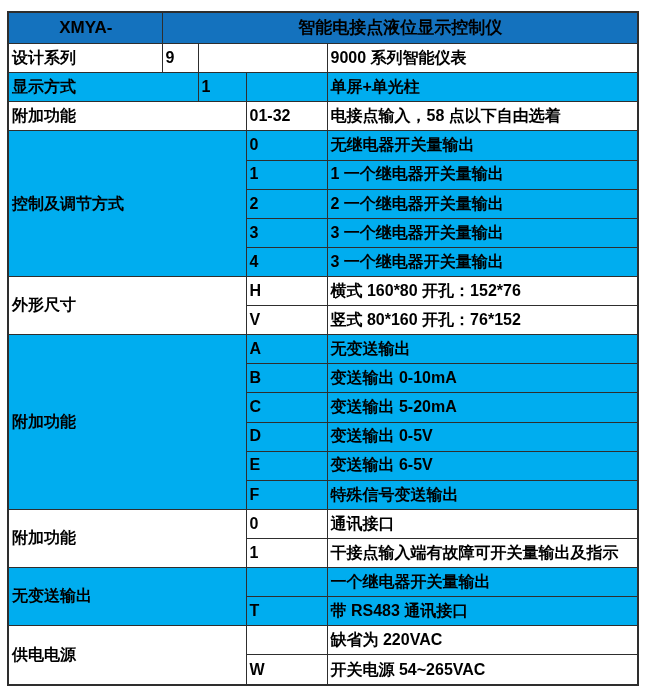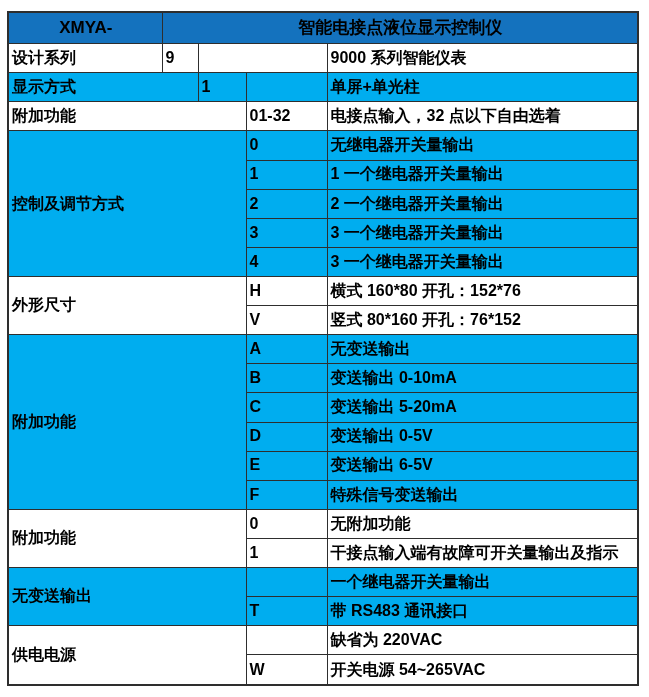--- a/index.html
+++ b/index.html
@@ -70,21 +70,21 @@
         </tr>
         <tr>
           <td class="label-cell bg-cyan" colspan="2" rowspan="1">显示方式</td>
           <td class="code-cell bg-cyan">1</td>
           <td class="bg-cyan" colspan="1"></td>
           <td class="desc-cell bg-cyan">单屏+单光柱</td>
         </tr>
         <tr>
           <td class="label-cell bg-white" colspan="3" rowspan="1">附加功能</td>
           <td class="code-cell bg-white">01-32</td>
-          <td class="desc-cell bg-white">电接点输入，32 点以下自由选着</td>
+          <td class="desc-cell bg-white">电接点输入，58 点以下自由选着</td>
         </tr>
         <tr>
           <td class="label-cell bg-cyan" colspan="3" rowspan="5">控制及调节方式</td>
           <td class="code-cell bg-cyan">0</td>
           <td class="desc-cell bg-cyan">无继电器开关量输出</td>
         </tr>
         <tr>
           <td class="code-cell bg-cyan">1</td>
           <td class="desc-cell bg-cyan">1 一个继电器开关量输出</td>
         </tr>
@@ -130,21 +130,21 @@
           <td class="code-cell bg-cyan">E</td>
           <td class="desc-cell bg-cyan">变送输出 6-5V</td>
         </tr>
         <tr>
           <td class="code-cell bg-cyan">F</td>
           <td class="desc-cell bg-cyan">特殊信号变送输出</td>
         </tr>
         <tr>
           <td class="label-cell bg-white" colspan="3" rowspan="2">附加功能</td>
           <td class="code-cell bg-white">0</td>
-          <td class="desc-cell bg-white">无附加功能</td>
+          <td class="desc-cell bg-white">通讯接口</td>
         </tr>
         <tr>
           <td class="code-cell bg-white">1</td>
           <td class="desc-cell bg-white">干接点输入端有故障可开关量输出及指示</td>
         </tr>
         <tr>
           <td class="label-cell bg-cyan" colspan="3" rowspan="2">无变送输出</td>
           <td class="code-cell bg-cyan"></td>
           <td class="desc-cell bg-cyan">一个继电器开关量输出</td>
         </tr>

